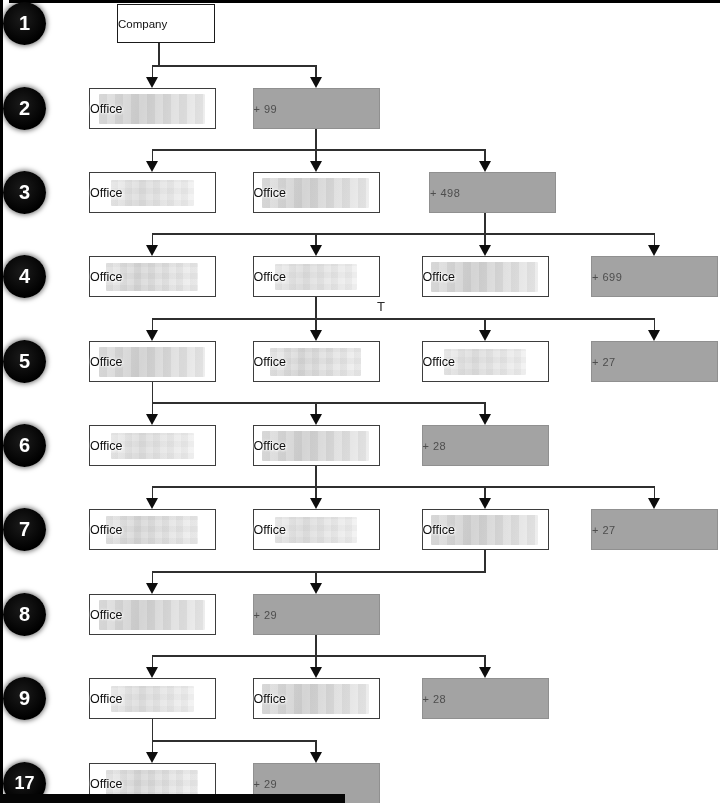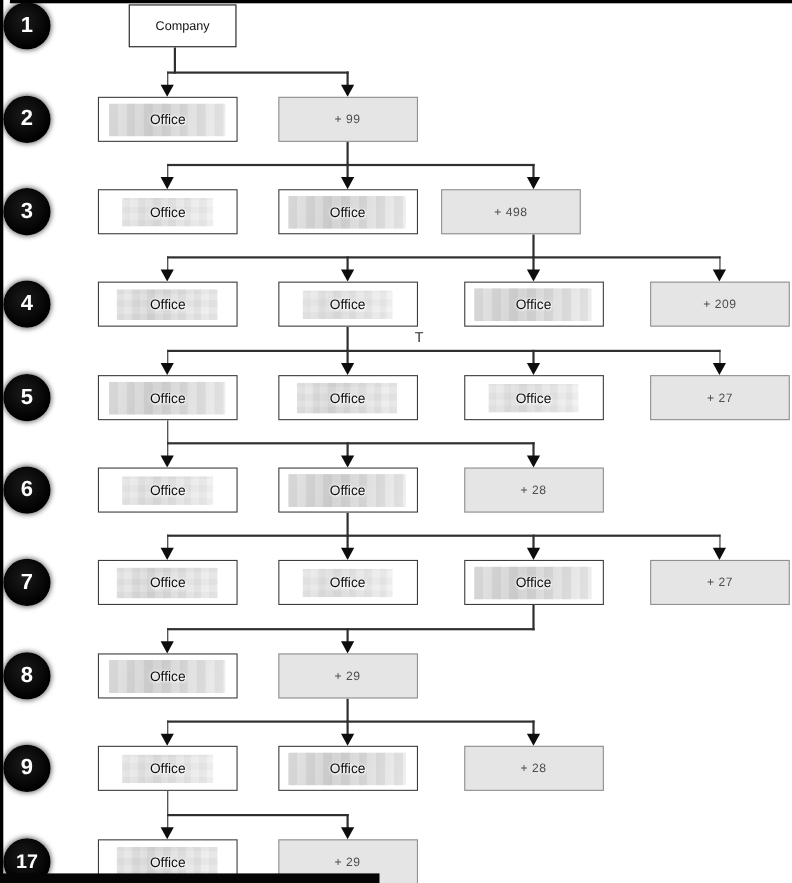--- a/index.html
+++ b/index.html
@@ -15,27 +15,27 @@
   .badge{
     position:absolute;width:43px;height:43px;border-radius:50%;
     background:radial-gradient(circle at 45% 40%, #1b1b1b 0%, #000 70%);
     box-shadow:0 0 5px 1px rgba(0,0,0,.55);
     color:#fff;font-weight:bold;font-size:20px;
     display:flex;align-items:center;justify-content:center;z-index:5;
   }
   .badge.small{font-size:18px;}
   
   .node{
-    position:absolute;box-sizing:border-box;display:flex;align-items:center;justify-content:center;
+    position:absolute;box-sizing:border-box;display:flex;align-items:center;
     z-index:10;background:#fff;
   }
   .node.company{border:1.6px solid #1a1a1a;font-size:11.5px;color:#111;}
   .node.office{border:1.6px solid #3d3d3d;font-size:12.5px;color:#0e0e0e;}
   .node.more{
-    border:1.6px solid #909090;background:#e5e5e5;
+    border:1.6px solid #909090;background:#a3a3a3;
     font-size:11px;color:#4d4d4d;letter-spacing:.5px;
   }
   .node .lbl{position:relative;z-index:2;}
   .node.office .lbl{text-shadow:0 0 2px #fff,0 0 4px #fff,1px 1px 2px #fff;}
   
   .redact{
     position:absolute;z-index:1;border-radius:1px;
     background:
       repeating-linear-gradient(90deg, rgba(120,120,120,.07) 0 7px, rgba(255,255,255,.06) 7px 14px),
       repeating-linear-gradient(0deg, rgba(120,120,120,.05) 0 6px, rgba(255,255,255,.04) 6px 12px),
@@ -157,40 +157,40 @@
         <span>3</span>
       </div>
       <div class="node office" style="left: 89px; top: 172px; width: 127px; height: 41px;">
         <div class="redact r2"></div>
         <span class="lbl">Office</span>
       </div>
       <div class="node office" style="left: 252.5px; top: 172px; width: 127px; height: 41px;">
         <div class="redact r1"></div>
         <span class="lbl">Office</span>
       </div>
-      <div class="node more" style="left: 401px; top: 172px; width: 127px; height: 41px;">
+      <div class="node more" style="left: 429px; top: 172px; width: 127px; height: 41px;">
         <span class="lbl">+ 498</span>
       </div>
       <div class="badge" style="left: 3px; top: 255px;">
         <span>4</span>
       </div>
       <div class="node office" style="left: 89px; top: 256px; width: 127px; height: 41px;">
         <div class="redact r0"></div>
         <span class="lbl">Office</span>
       </div>
       <div class="node office" style="left: 252.5px; top: 256px; width: 127px; height: 41px;">
         <div class="redact r2"></div>
         <span class="lbl">Office</span>
       </div>
       <div class="node office" style="left: 421.5px; top: 256px; width: 127px; height: 41px;">
         <div class="redact r1"></div>
         <span class="lbl">Office</span>
       </div>
       <div class="node more" style="left: 591px; top: 256px; width: 127px; height: 41px;">
-        <span class="lbl">+ 209</span>
+        <span class="lbl">+ 699</span>
       </div>
       <div class="badge" style="left: 3px; top: 340px;">
         <span>5</span>
       </div>
       <div class="node office" style="left: 89px; top: 341px; width: 127px; height: 41px;">
         <div class="redact r1"></div>
         <span class="lbl">Office</span>
       </div>
       <div class="node office" style="left: 252.5px; top: 341px; width: 127px; height: 41px;">
         <div class="redact r0"></div>

